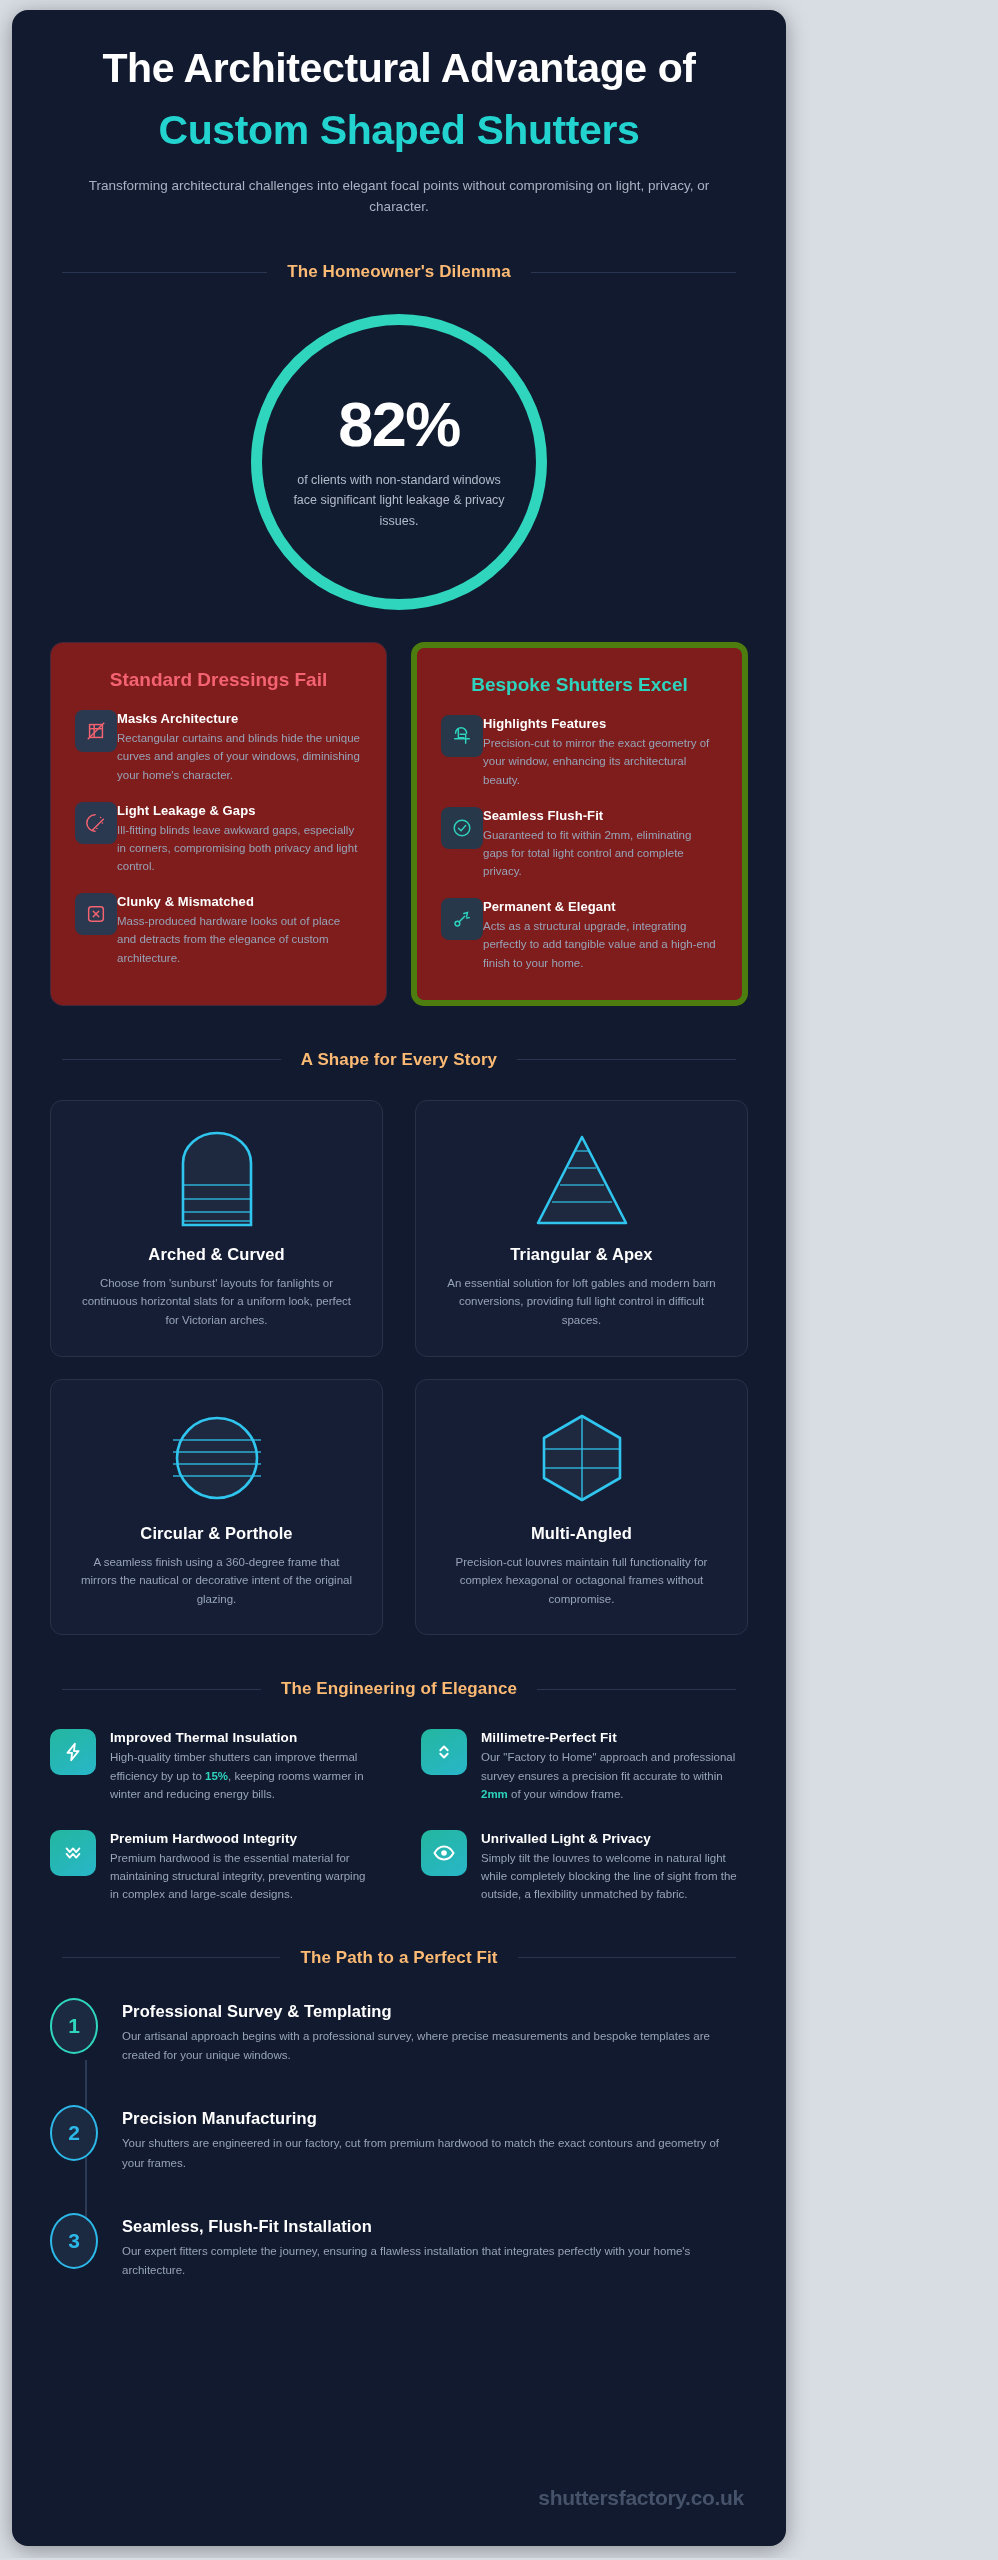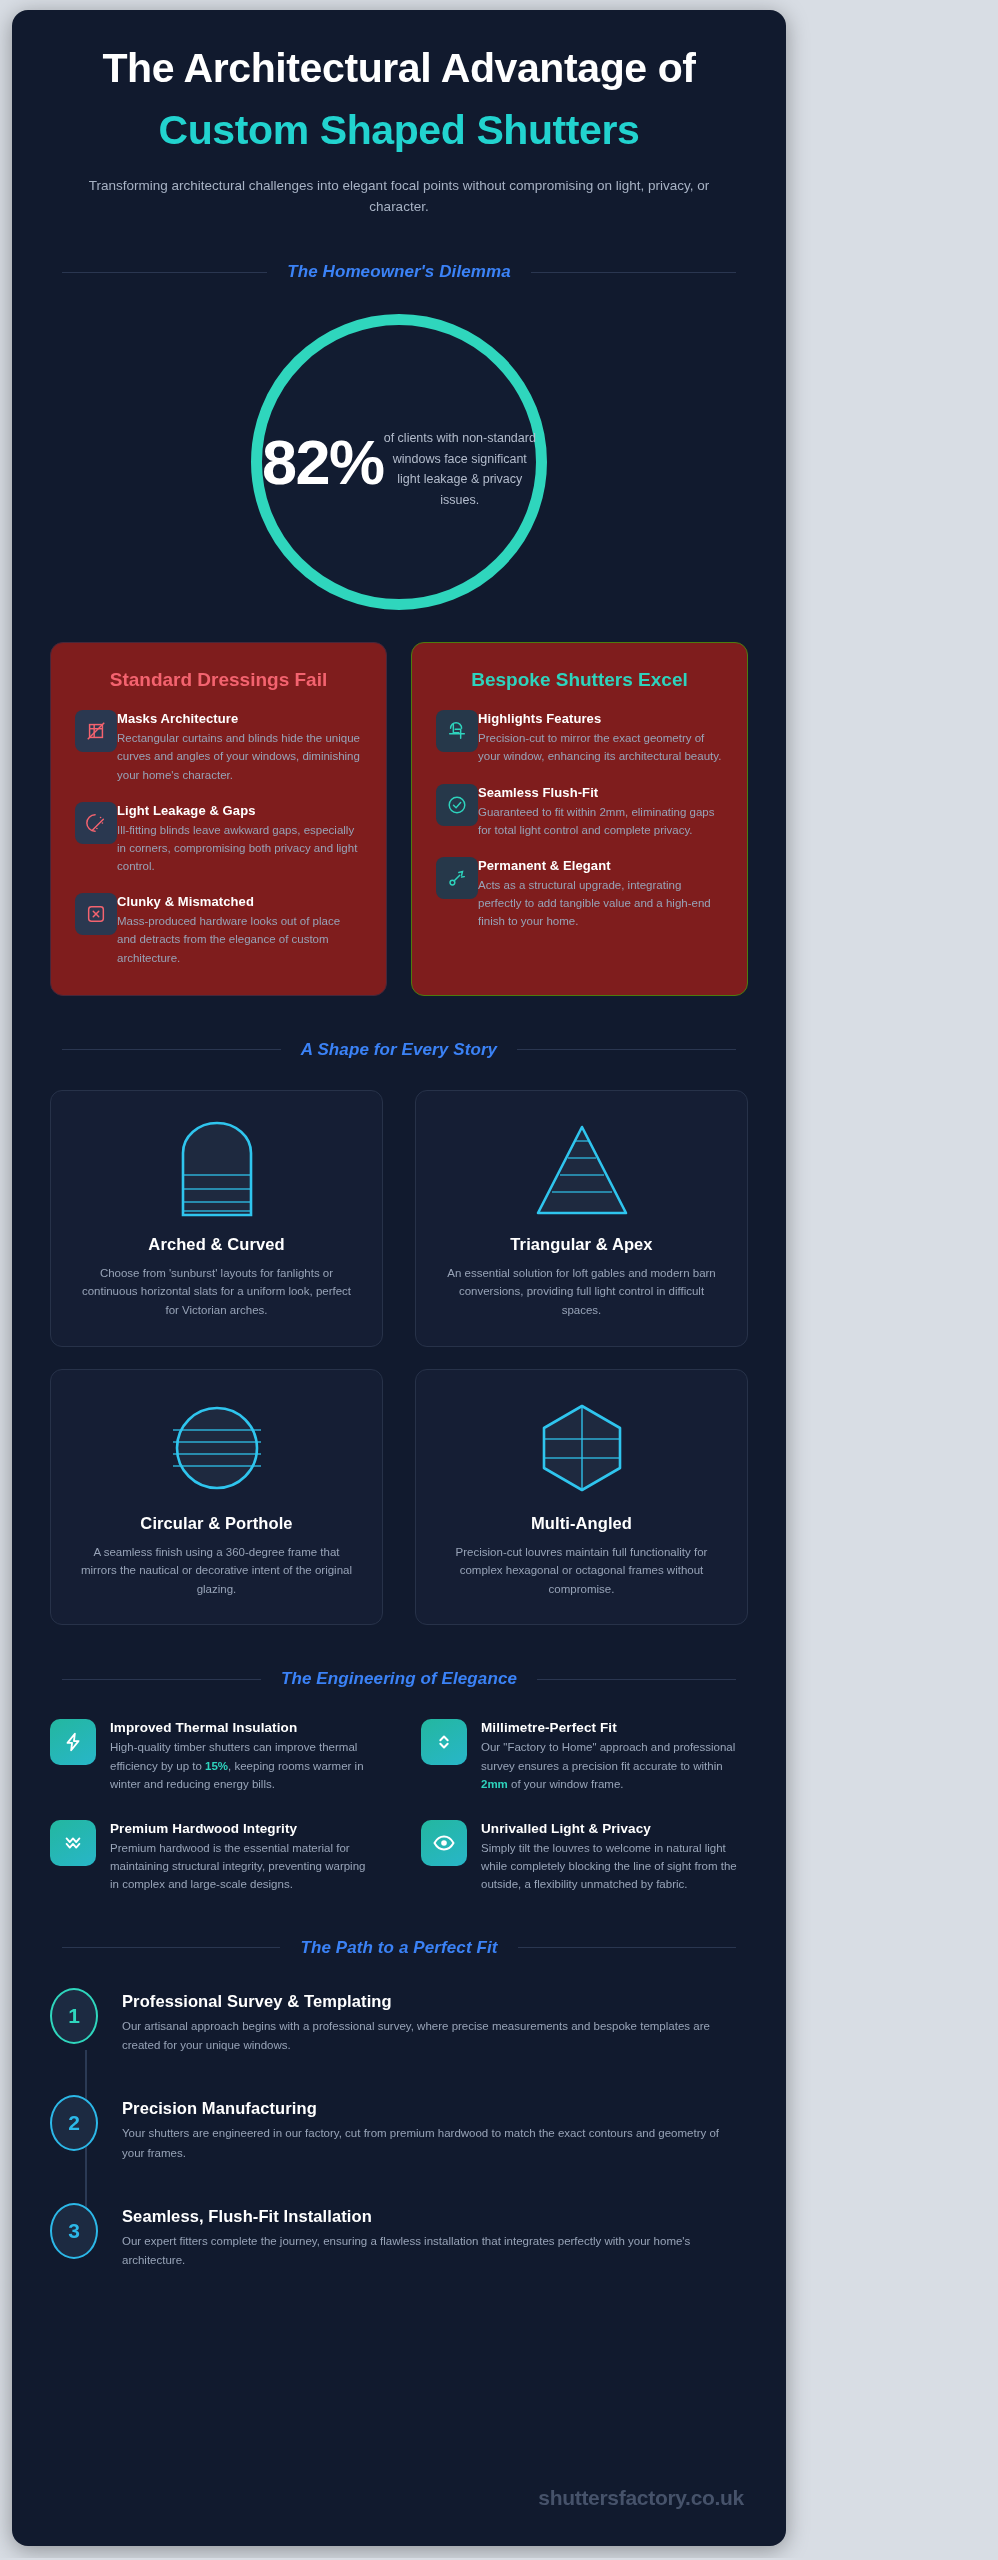--- a/index.html
+++ b/index.html
@@ -51,34 +51,33 @@
     display: flex;
     align-items: center;
     gap: 20px;
     margin: 0 50px;
     padding-top: 44px;
   }
   .sec-head .rule { flex: 1 1 auto; height: 1px; background: #2a3650; }
   .sec-head .sec-title {
     font-size: 17px;
     font-weight: 700;
-    color: #3b82f6;
+    color: #fdba74;
     white-space: nowrap;
     letter-spacing: 0.1px;
-    font-style: italic;
   }
 
   
   .stat-wrap { display: flex; justify-content: center; padding: 32px 0 6px 0; }
   .stat-ring {
     width: 296px; height: 296px;
     border-radius: 50%;
     border: 11px solid #2fd6bd;
     background: #121c31;
-    display: flex; flex-direction: row;
+    display: flex; flex-direction: column;
     align-items: center; justify-content: center;
     text-align: center;
   }
   .stat-num {
     font-size: 63px; font-weight: 700; color: #ffffff;
     line-height: 1; letter-spacing: -1.5px;
   }
   .stat-cap {
     margin-top: 14px;
     font-size: 12.5px; line-height: 1.65; color: #b3bccc;
@@ -91,21 +90,21 @@
     grid-template-columns: 1fr 1fr;
     gap: 24px;
     margin: 26px 38px 0 38px;
   }
   .panel {
     border-radius: 13px;
     padding: 26px 24px 28px 24px;
     background: #7f1d1d;
   }
   .panel.bad  { border: 1px solid #46273a; }
-  .panel.good { border: 1px solid #4d7c0f; }
+  .panel.good { border: 6px solid #4d7c0f; }
   .panel-title {
     text-align: center;
     font-size: 19px;
     font-weight: 700;
     margin-bottom: 19px;
   }
   .panel.bad  .panel-title { color: #f4636f; }
   .panel.good .panel-title { color: #2ed3bd; }
 
   .frow { display: flex; gap: 0; margin-bottom: 18px; }

